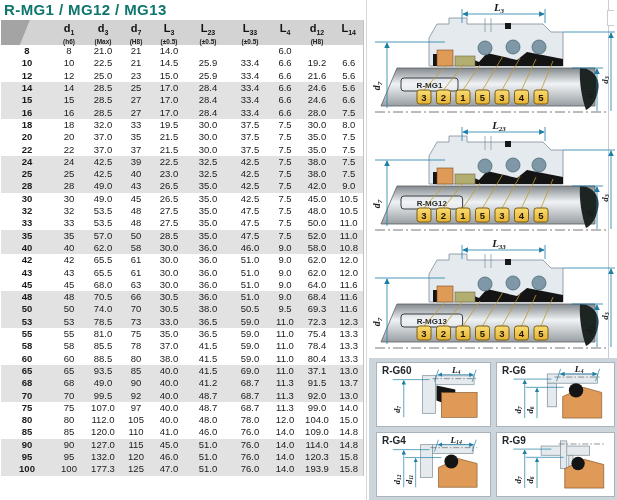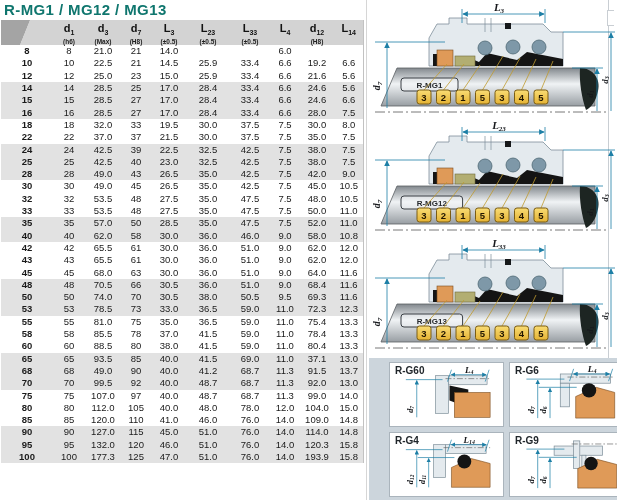--- a/index.html
+++ b/index.html
@@ -18,21 +18,21 @@
                 white-space:nowrap;overflow:hidden;}
   table.spec tr.shade td{background:#e2e2e2;}
   td.rowlabel{font-weight:bold;text-align:right;padding-right:13px;}
   
   .rpanel{position:absolute;left:366px;top:0;width:251px;height:500px;border-left:1px solid #d6d6d6;}
   .frameline{position:absolute;right:9px;top:0;width:1px;height:100%;background:#c9ced3;}
   .framenotch{position:absolute;right:4px;top:10px;width:6px;height:14px;border:1px solid #c9ced3;border-right:none;background:#fff;}
   .seal{position:absolute;left:0;width:250px;height:118px;}
   .seal svg{display:block;}
   .cards{position:absolute;left:2px;top:358px;width:249px;height:142px;background:#ccd5dc;
-         display:grid;grid-template-columns:115px 119px;grid-template-rows:65px 65px;gap:5px;padding:4px 0 0 20px;box-sizing:border-box;}
+         display:grid;grid-template-columns:115px 119px;grid-template-rows:65px 65px;gap:5px;padding:4px 0 0 7px;box-sizing:border-box;}
   .card{background:#ffffff;border:1px solid #aab4bc;position:relative;}
   .card-label{position:absolute;top:2px;left:5px;font-size:10px;font-weight:bold;color:#20262b;}
   .dimtext{font-family:"Liberation Serif",serif;font-style:italic;font-weight:bold;}
 </style>
 </head>
 <body>
 
 <div id="app">
   <div class="title">R-MG1 / MG12 / MG13</div>
 
@@ -170,20 +170,32 @@
           <td class="rowlabel">18</td>
           <td>18</td>
           <td>32.0</td>
           <td>33</td>
           <td>19.5</td>
           <td>30.0</td>
           <td>37.5</td>
           <td>7.5</td>
           <td>30.0</td>
           <td>8.0</td>
+        </tr>
+        <tr>
+          <td class="rowlabel">20</td>
+          <td>20</td>
+          <td>37.0</td>
+          <td>35</td>
+          <td>21.5</td>
+          <td>30.0</td>
+          <td>37.5</td>
+          <td>7.5</td>
+          <td>35.0</td>
+          <td>7.5</td>
         </tr>
         <tr>
           <td class="rowlabel">22</td>
           <td>22</td>
           <td>37.0</td>
           <td>37</td>
           <td>21.5</td>
           <td>30.0</td>
           <td>37.5</td>
           <td>7.5</td>

